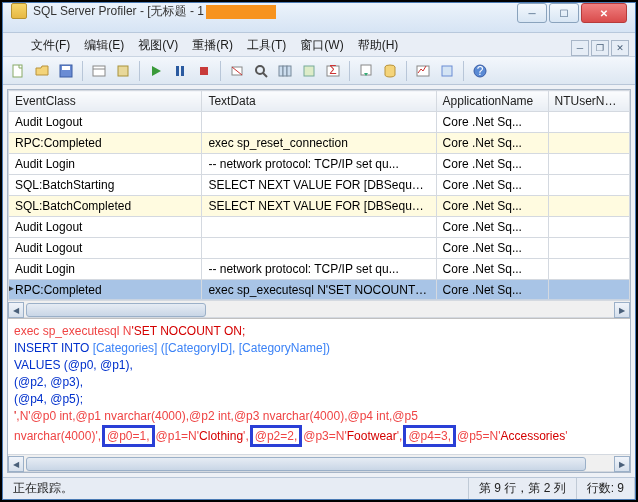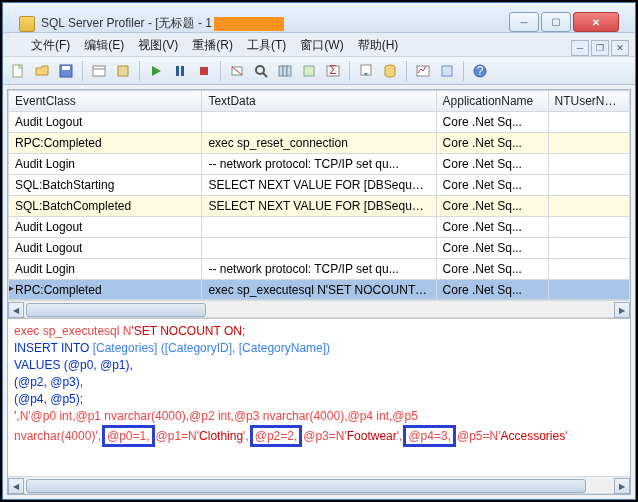--- a/index.html
+++ b/index.html
@@ -1,18 +1,18 @@
 <!DOCTYPE html>
 <html><head>
 <meta charset="utf-8">
 <style>
 * { margin:0; padding:0; box-sizing:border-box; font-family:"Microsoft YaHei","Segoe UI",Tahoma,sans-serif; font-size:12px; }
 body { background:#000; width:638px; height:502px; overflow:hidden; }
 .window { width:634px; height:498px; margin:2px; background:#eef1f6; border:1px solid #4a7ab4; display:flex; flex-direction:column; }
-.titlebar { height:30px; background:linear-gradient(#ecf3fb,#d6e4f4); display:flex; align-items:flex-end; padding:0 16px; border-bottom:1px solid #b8c8dc; }
+.titlebar { height:30px; background:linear-gradient(#ecf3fb,#d6e4f4); display:flex; align-items:flex-start; padding:0 8px; border-bottom:1px solid #b8c8dc; }
 .titlebar .appicon { width:16px; height:16px; margin-right:6px; background:linear-gradient(#f7d66a,#e6b843); border:1px solid #b89330; border-radius:2px; }
 .titlebar .title { flex:1; color:#333; }
 .titlebar .mask { display:inline-block; width:70px; height:14px; background:#f7931e; vertical-align:middle; margin-left:2px; }
 .winbtns { display:flex; gap:0; }
 .winbtn { width:30px; height:20px; border:1px solid #8aa3bd; background:linear-gradient(#f3f8fd,#d8e6f4); display:flex; align-items:center; justify-content:center; color:#43607f; font-size:10px; border-radius:3px; margin-left:2px; cursor:pointer; }
 .winbtn.close { width:46px; background:linear-gradient(#f08080,#d94c4c); border-color:#b63b3b; color:#fff; font-weight:bold; }
 .menubar { height:24px; background:#e9eef6; display:flex; align-items:flex-end; padding:0 6px; gap:2px; border-bottom:1px solid #c9d4e2; }
 .menuitem { padding:2px 6px; color:#1a1a1a; cursor:pointer; }
 .mdi-btns { margin-left:auto; display:flex; }
 .mdi-btn { width:18px; height:16px; border:1px solid #a8b6c8; background:#e6edf6; margin-left:2px; display:flex; align-items:center; justify-content:center; font-size:9px; color:#4a607a; cursor:pointer; }
@@ -269,14 +269,19 @@
 <span class="red">'</span><span class="blk">,N'@p0 int,@p1 nvarchar(4000),@p2 int,@p3 nvarchar(4000),@p4 int,@p5</span>
 <span class="blk">nvarchar(4000)'</span><span class="blk">,</span><span class="box"><span class="blk">@p0=1,</span></span><span class="blk">@p1=N'</span><span class="red">Clothing</span><span class="blk">',</span><span class="box"><span class="blk">@p2=2,</span></span><span class="blk">@p3=N'</span><span class="red">Footwear</span><span class="blk">',</span><span class="box"><span class="blk">@p4=3,</span></span><span class="blk">@p5=N'</span><span class="red">Accessories</span><span class="blk">'</span></div>
 
     <div class="hscroll">
       <div class="arr l">◀</div>
       <div class="thumb" style="width:560px"></div>
       <div class="arr r">▶</div>
     </div>
   </div>
 
+  <div class="statusbar">
+    <div class="cell first">正在跟踪。</div>
+    <div class="cell">第 9 行，第 2 列</div>
+    <div class="cell">行数: 9</div>
+  </div>
 
 </div>
 
 </body></html>

